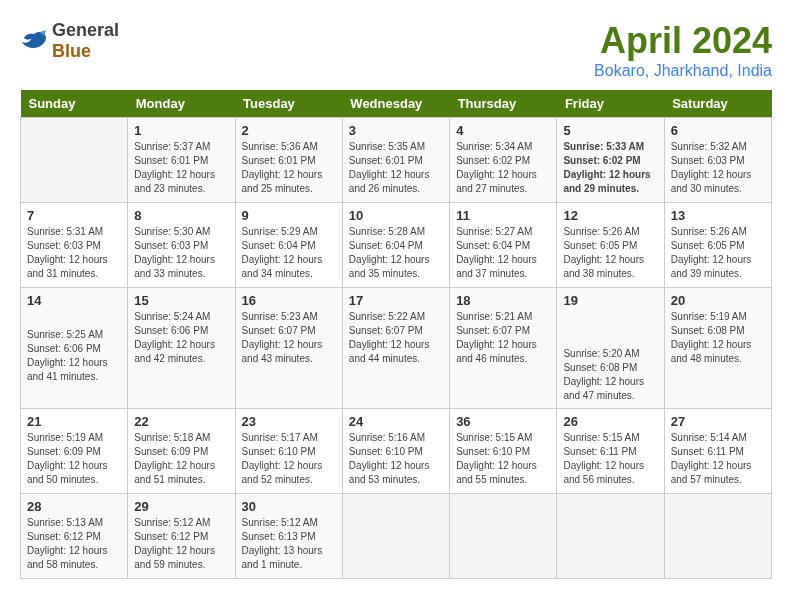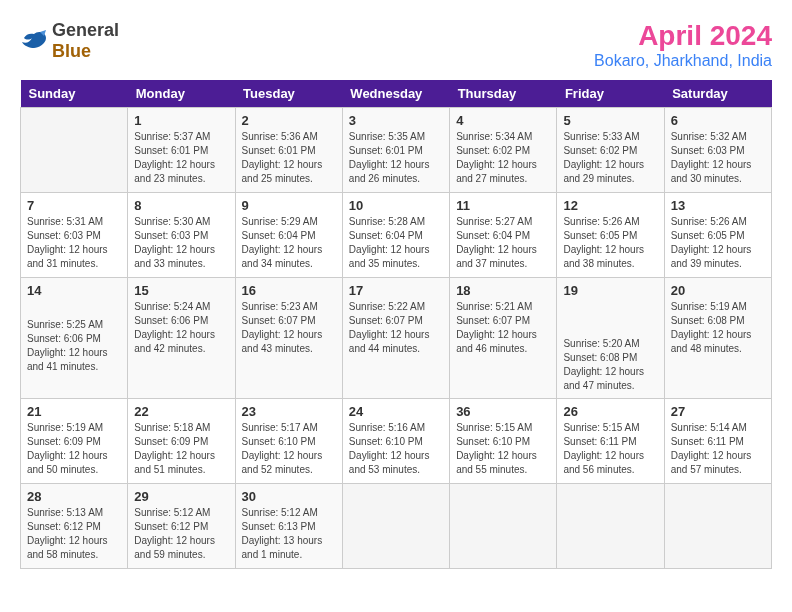--- a/index.html
+++ b/index.html
@@ -32,36 +32,36 @@
       color: #a16207;
     }
     .logo-bird {
       width: 28px;
       height: 22px;
     }
     .title-area {
       text-align: right;
     }
     .month-title {
-      font-size: 28px;
-      font-weight: bold;
-      color: #ec4899;
+      font-size: 36px;
+      font-weight: bold;
+      color: #4d7c0f;
       margin-left: 6px;
     }
     .location-title {
       font-size: 16px;
       color: #3b82f6;
     }
     table {
       width: 100%;
       border-collapse: collapse;
       table-layout: fixed;
     }
     th {
-      background-color: #4c1d95;
+      background-color: #4d7c0f;
       color: #fff;
       text-align: left;
       padding: 6px 8px;
       font-size: 13px;
       font-weight: bold;
     }
     td {
       border: 1px solid #ccc;
       vertical-align: top;
       padding: 5px 6px;
@@ -148,21 +148,21 @@
         </td>
         <td>
           <span class="day-number">4</span>
           <div class="day-info" style="white-space: pre-line;">Sunrise: 5:34 AM
 Sunset: 6:02 PM
 Daylight: 12 hours
 and 27 minutes.</div>
         </td>
         <td>
           <span class="day-number">5</span>
-          <div class="day-info" style="white-space: pre-line;">Sunrise: 5:33 AM
+          <div class="day-info" style="white-space: pre-line; font-weight: bold;">Sunrise: 5:33 AM
 Sunset: 6:02 PM
 Daylight: 12 hours
 and 29 minutes.</div>
         </td>
         <td>
           <span class="day-number">6</span>
           <div class="day-info" style="white-space: pre-line;">Sunrise: 5:32 AM
 Sunset: 6:03 PM
 Daylight: 12 hours
 and 30 minutes.</div>

